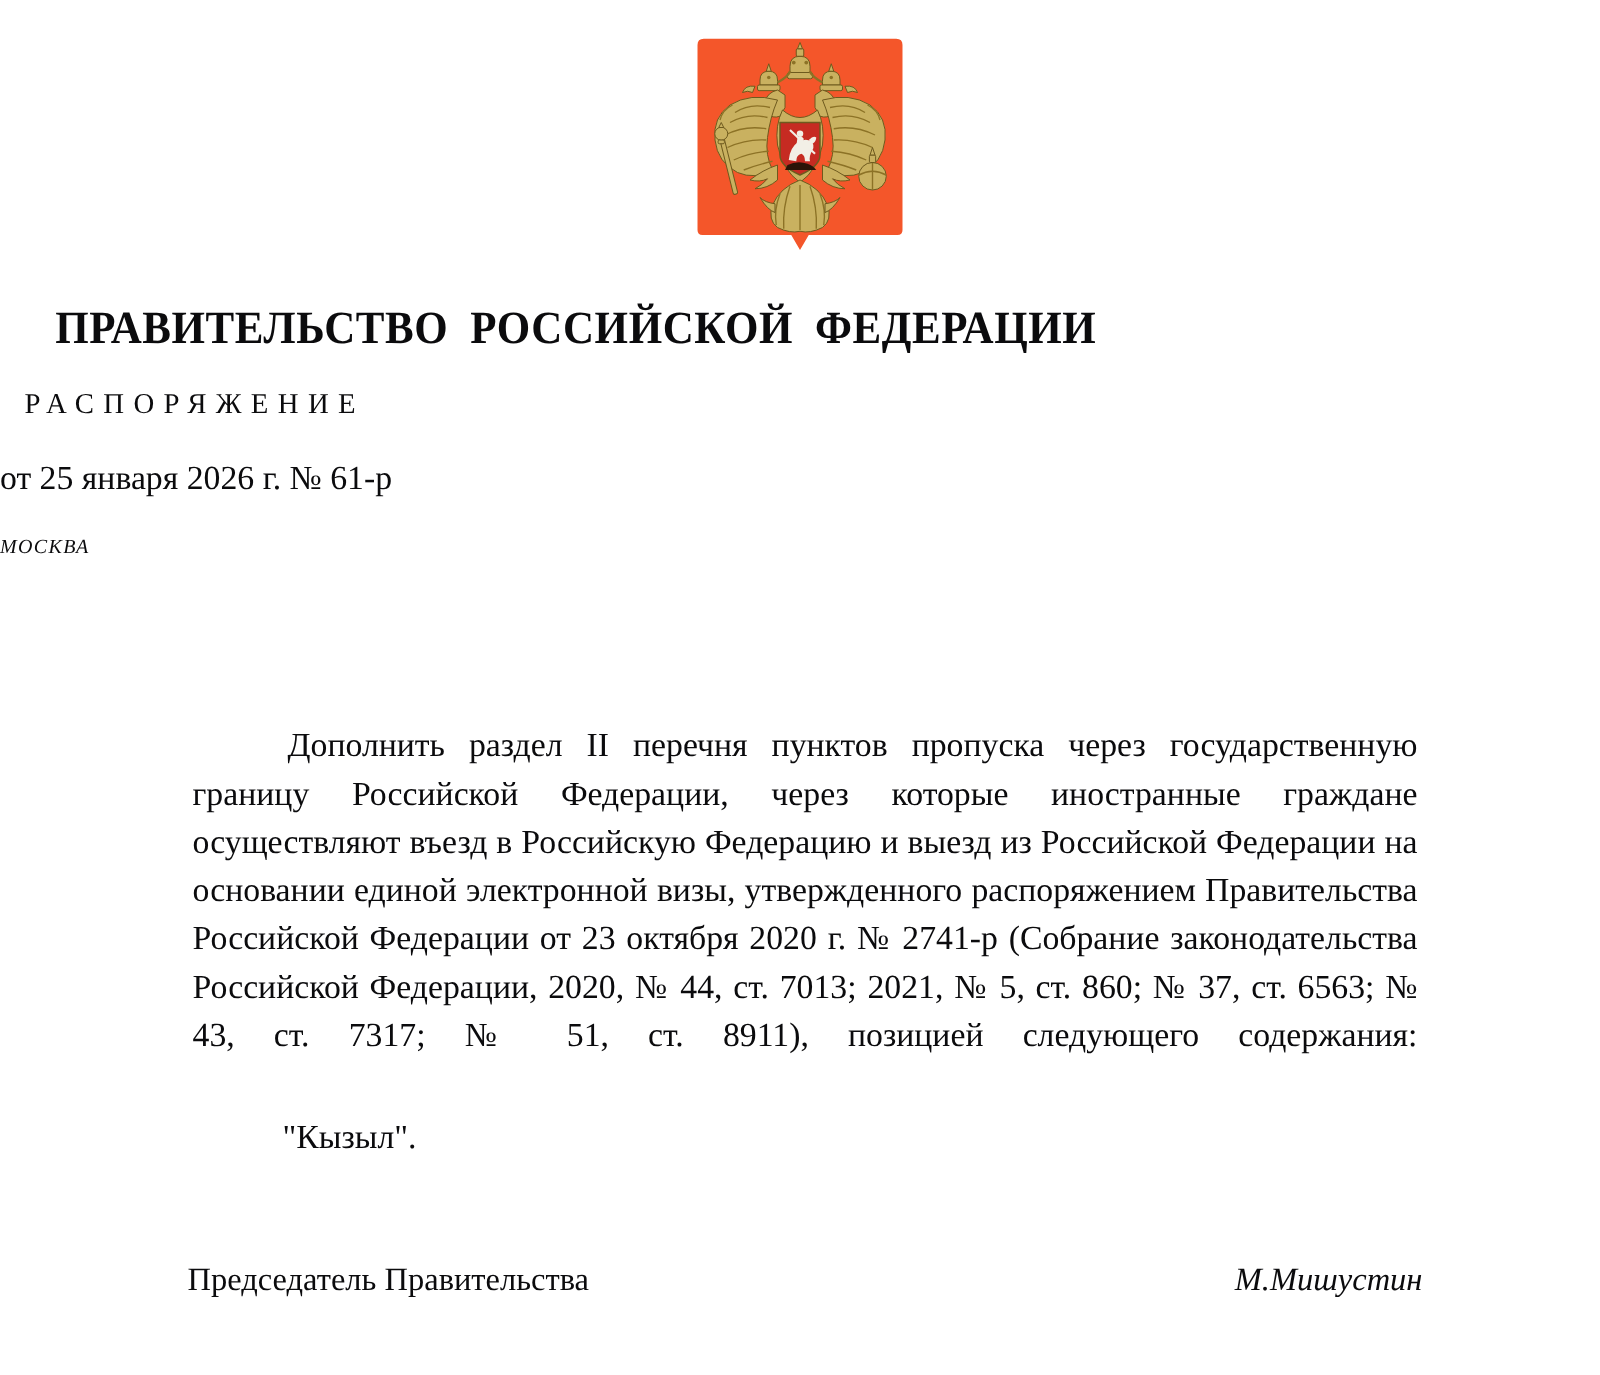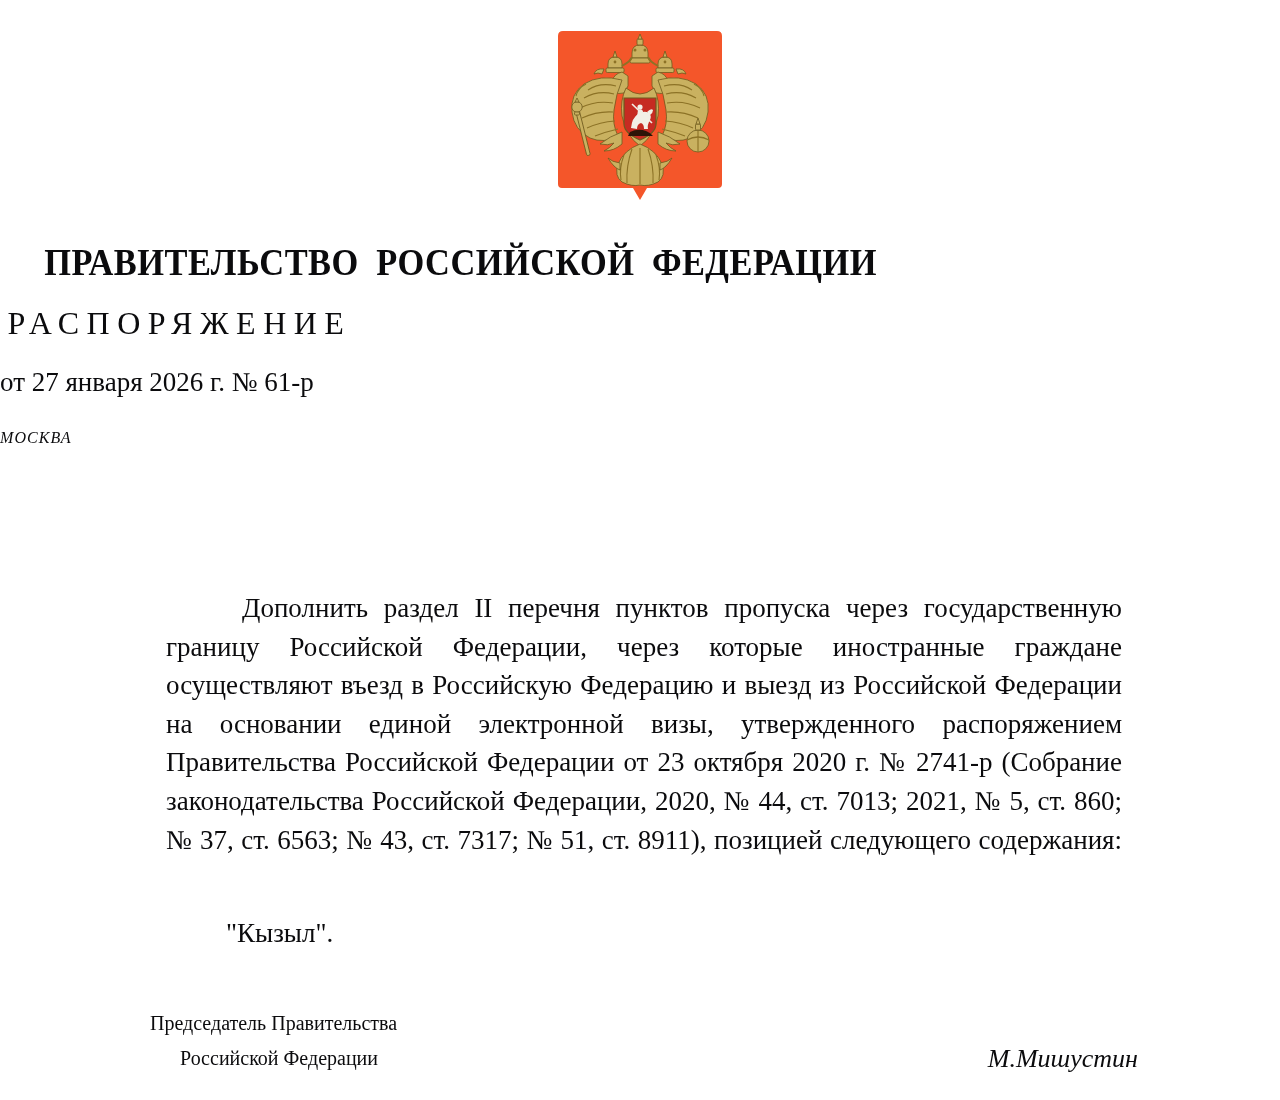--- a/index.html
+++ b/index.html
@@ -53,25 +53,26 @@
     line-height: 46px;
     letter-spacing: 0.5px;
     word-spacing: 9px;
     transform: scaleX(0.93);
     transform-origin: center;
     white-space: nowrap;
     margin: 0;
   }
   .doc-kind {
     margin: 22px 0 0 0;
-    font-size: 32px;
+    font-size: 23px;
     line-height: 30px;
     letter-spacing: 7.5px;
     text-indent: 7.5px;
     font-weight: 400;
+    padding-left: 12px;
   }
   .doc-date {
     margin: 28px 0 0 0;
     font-size: 27px;
     line-height: 32px;
     font-weight: 400;
   }
   .doc-city {
     margin: 30px 0 0 0;
     font-size: 16px;
@@ -82,21 +83,21 @@
   }
 
   
   .body-block {
     position: absolute;
     left: 150px;
     top: 573px;
     width: 988px;
   }
   .para {
-    margin: 16px;
+    margin: 4px;
     font-size: 27px;
     line-height: 38.6px;
     text-align: justify;
     text-justify: inter-word;
     text-indent: 76px;
     hyphens: none;
   }
   .para::after {
     content: "";
     display: inline-block;
@@ -114,21 +115,21 @@
   .sign {
     position: absolute;
     left: 150px;
     right: 142px;
     top: 1006px;
     display: flex;
     align-items: flex-end;
     justify-content: space-between;
   }
   .sign-office {
-    font-size: 20px;
+    font-size: 26px;
     line-height: 35px;
   }
   .sign-office .line2 {
     padding-left: 30px;
   }
   .sign-name {
     font-size: 26px;
     line-height: 35px;
     white-space: nowrap;
     padding-bottom: 0px;
@@ -275,28 +276,27 @@
           <path d="M78 104 Q86 100 94 103 Q99 105 101 108 L76 108 Z" fill="#2B1408" stroke="none"></path>
         </g>
       </g>
     </svg>
   </div>
 </div>
 
 <div class="head">
   <h1 class="org-title">ПРАВИТЕЛЬСТВО  РОССИЙСКОЙ  ФЕДЕРАЦИИ</h1>
   <div class="doc-kind">РАСПОРЯЖЕНИЕ</div>
-  <div class="doc-date">от 27 января 2026 г. № 61-р</div>
+  <div class="doc-date">от 25 января 2026 г. № 61-р</div>
   <div class="doc-city">МОСКВА</div>
 </div>
 
 <div class="body-block">
   <p class="para">Дополнить раздел II перечня пунктов пропуска через государственную границу Российской Федерации, через которые иностранные граждане осуществляют въезд в Российскую Федерацию и выезд из Российской Федерации на основании единой электронной визы, утвержденного распоряжением Правительства Российской Федерации от 23 октября 2020 г. № 2741-р (Собрание законодательства Российской Федерации, 2020, № 44, ст. 7013; 2021, № 5, ст. 860; № 37, ст. 6563; № 43, ст. 7317; № 51, ст. 8911), позицией следующего содержания:</p>
   <p class="para-last">"Кызыл".</p>
 </div>
 
 <div class="sign">
   <div class="sign-office">
     <div class="line1">Председатель Правительства</div>
-    <div class="line2">Российской Федерации</div>
   </div>
   <div class="sign-name">М.Мишустин</div>
 </div>
 
 </body></html>

